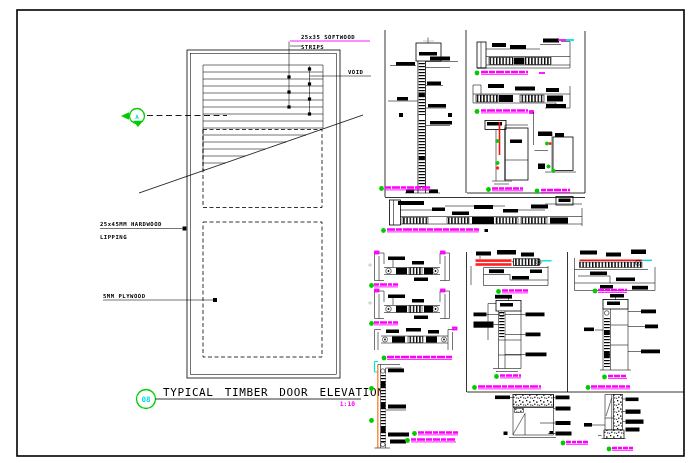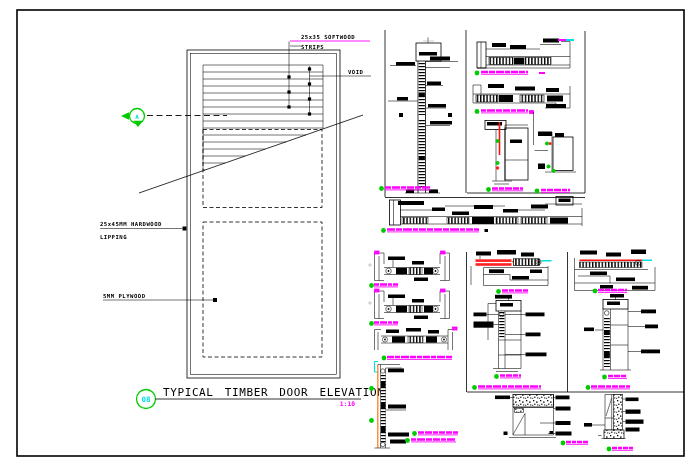--- a/index.html
+++ b/index.html
@@ -1,16 +1,16 @@
 <!DOCTYPE html>
 <html><head>
 <meta charset="utf-8">
 <style>
   html,body{margin:0;padding:0;background:#fff;}
-  #stage{position:relative;width:698px;height:463px;background:#fff;overflow:hidden;border-radius:25px;}
+  #stage{position:relative;width:698px;height:463px;background:#fff;overflow:hidden;}
   svg{display:block}
   .ln{stroke:#000;stroke-width:.8;fill:none}
   .tn{stroke:#000;stroke-width:.55;fill:none}
   .dsh{stroke:#000;stroke-width:.8;fill:none;stroke-dasharray:4 2.5}
   .mdl{stroke:#000;stroke-width:.9;fill:none;stroke-dasharray:6 3.5}
   .bar{fill:#000;stroke:none}
   .gd{fill:#00cc00;stroke:none}
   .rd{fill:#ff2020;stroke:none}
   .mt{stroke:#ff00ff;stroke-width:2.3;fill:none}
   .mu{stroke:#ff00ff;stroke-width:.9;fill:none}

